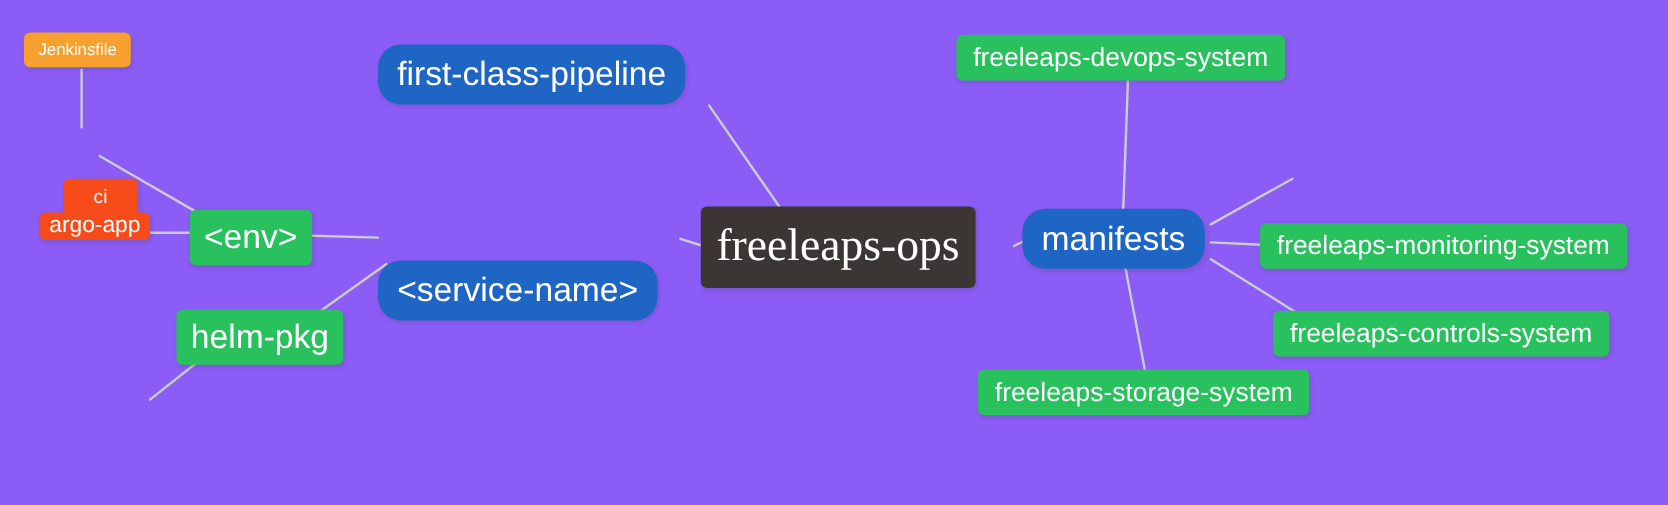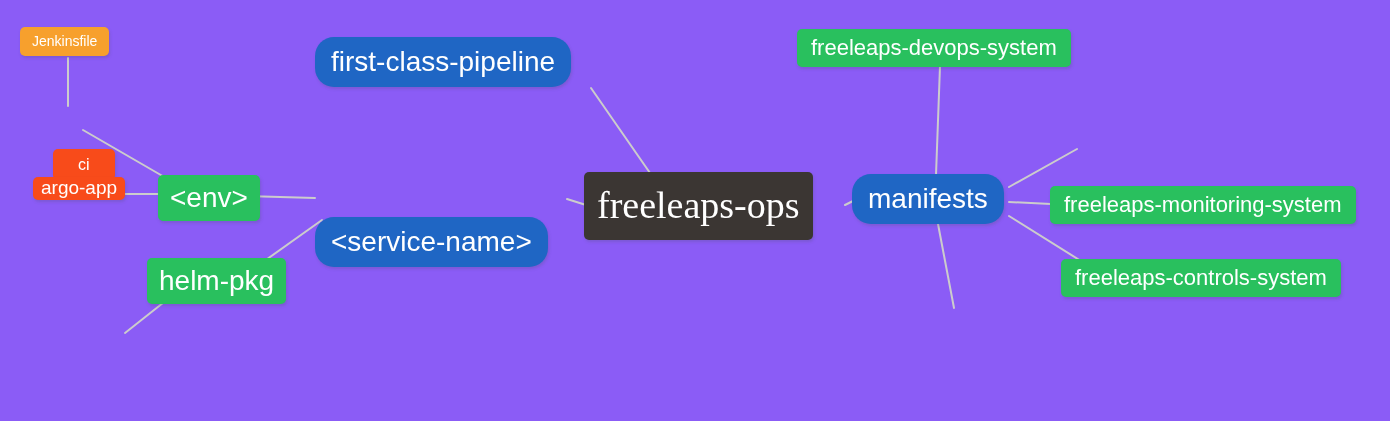--- a/index.html
+++ b/index.html
@@ -94,14 +94,15 @@
 
   <div class="node bg-blue size-1" style="left:852px; top:174px;">manifests</div>
 
   <div class="node bg-green size-2" style="left:797px; top:29px;">freeleaps-devops-system</div>
 
 
   <div class="node bg-green size-2" style="left:1050px; top:186px;">freeleaps-monitoring-system</div>
 
   <div class="node bg-green size-2" style="left:1061px; top:259px;">freeleaps-controls-system</div>
 
+  <div class="node bg-green size-2" style="left:815px; top:308px;">freeleaps-storage-system</div>
 
 </div>
 
 </body></html>

